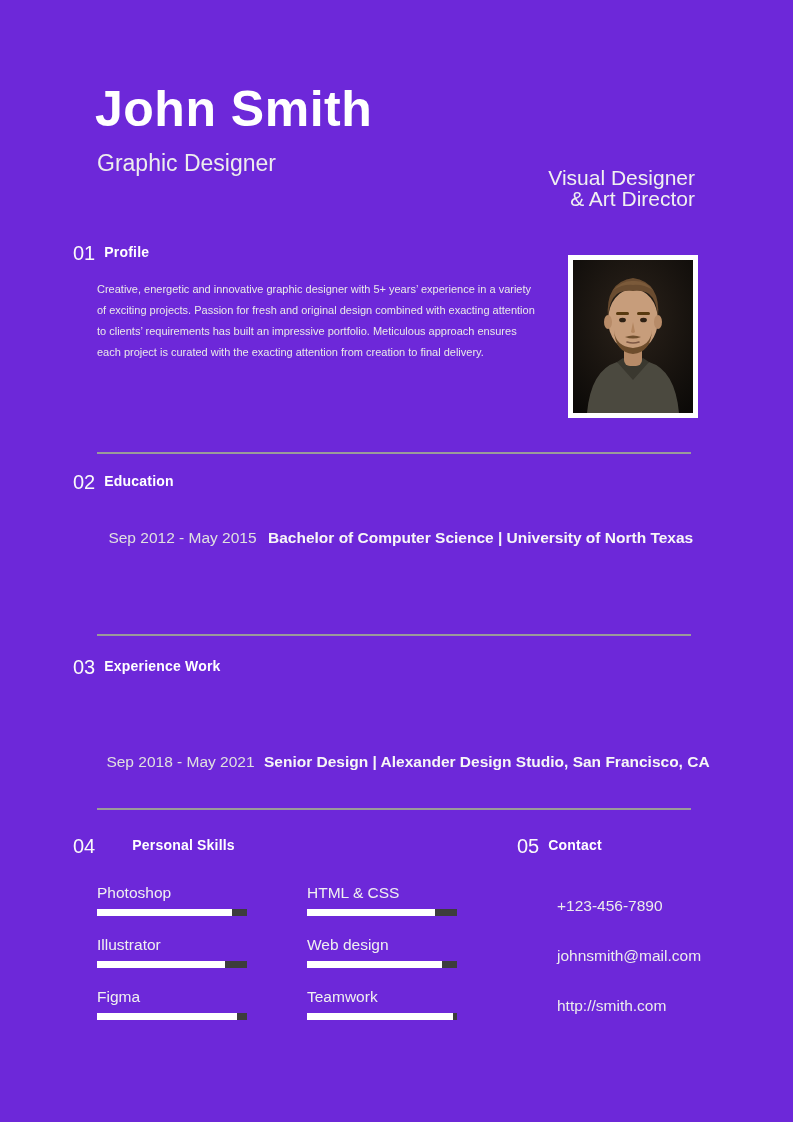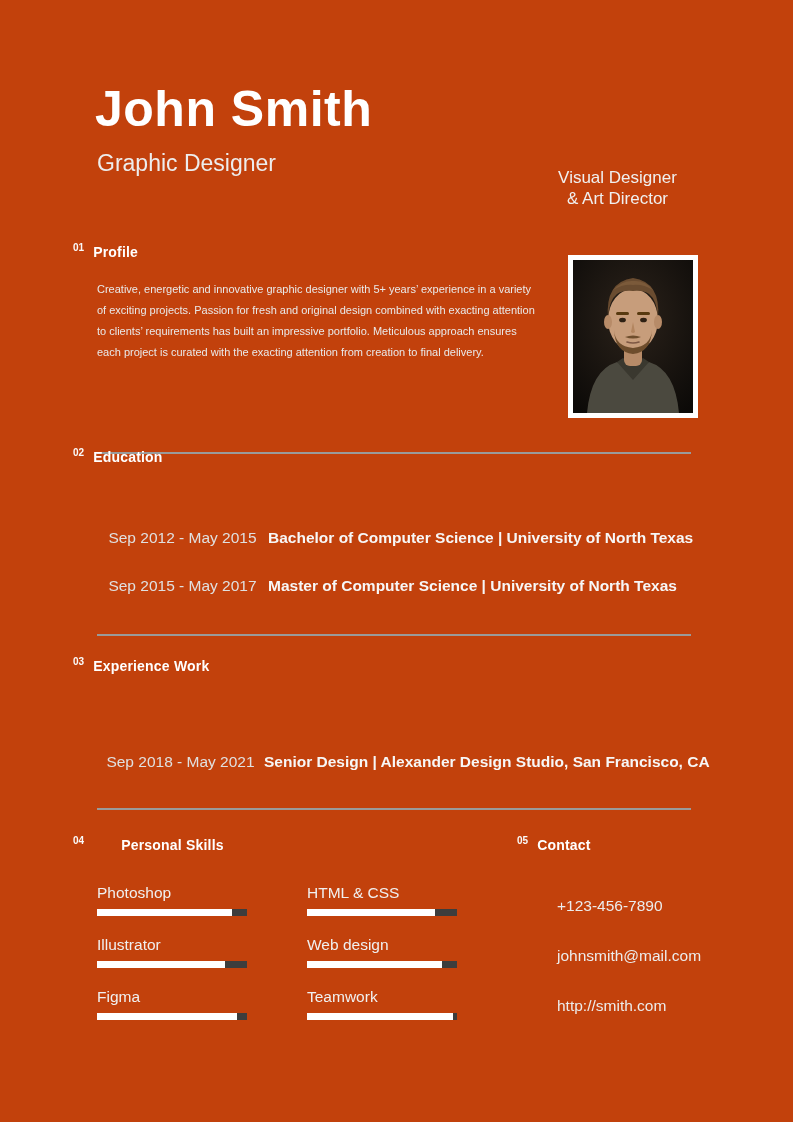--- a/index.html
+++ b/index.html
@@ -1,31 +1,31 @@
 <!DOCTYPE html>
 <html><head>
 <meta charset="utf-8">
 <style>
   * { margin:0; padding:0; box-sizing:border-box; }
   html,body { background:#151515; }
   .page {
     position:relative; width:793px; height:1122px; margin:0 auto;
-    background:#c2410c; overflow:hidden;
+    background:#6d28d9; overflow:hidden;
     font-family:"Liberation Sans", sans-serif; color:#e9e9e9;
   }
   .abs { position:absolute; }
 
   
   .name { left:95px; top:80px; font-size:50px; font-weight:700; color:#ffffff; letter-spacing:0.5px; }
   .role { left:97px; top:150px; font-size:23px; font-weight:400; color:#ededed; }
-  .tagline { left:540px; top:167px; width:155px; text-align:center; font-size:17px; line-height:21px; color:#f0f0f0; }
+  .tagline { left:540px; top:167px; width:155px; text-align:right; font-size:21px; line-height:21px; color:#f0f0f0; }
 
   
   .sec-heading { display:flex; align-items:flex-start; color:#ffffff; }
-  .sec-num { font-size:10px; font-weight:700; margin-right:9px; margin-top:-2px; color:#fafafa; }
+  .sec-num { font-size:20px; font-weight:400; margin-right:9px; margin-top:-2px; color:#fafafa; }
   .sec-title { font-size:14px; font-weight:700; letter-spacing:0.2px; }
 
   
   .profile-body { left:97px; top:279px; width:440px; font-size:11px; line-height:21px; color:#e9e9e9; }
 
   
   .photo-frame { left:568px; top:255px; width:130px; height:163px; background:#ffffff; padding:5px; }
   .photo-frame svg { display:block; width:120px; height:153px; }
 
   
@@ -98,31 +98,27 @@
 
       <path d="M41,70 Q42,92 60,94 Q78,92 79,70 Q78,86 60,88 Q42,86 41,70 Z" fill="#6e4d2c"></path>
       <path d="M52,77 Q60,74 68,77 Q60,80 52,77 Z" fill="#6e4d2c"></path>
 
       <path d="M54,82 Q60,84 66,82" stroke="#7d5743" stroke-width="1.6" fill="none" stroke-linecap="round"></path>
     </svg>
   </div>
 
   <hr class="abs divider" style="top:452px;">
 
-  <div class="abs sec-heading" style="left:73px; top:449px;">
+  <div class="abs sec-heading" style="left:73px; top:473px;">
     <span class="sec-num">02</span>
     <span class="sec-title">Education</span>
   </div>
   <div class="abs entry-row edu" style="top:529px;">
     <span class="entry-dates">Sep 2012 - May 2015</span>
     <span class="entry-detail">Bachelor of Computer Science | University of North Texas</span>
-  </div>
-  <div class="abs entry-row edu" style="top:577px;">
-    <span class="entry-dates">Sep 2015 - May 2017</span>
-    <span class="entry-detail">Master of Computer Science | University of North Texas</span>
   </div>
 
   <hr class="abs divider" style="top:634px;">
 
   <div class="abs sec-heading" style="left:73px; top:658px;">
     <span class="sec-num">03</span>
     <span class="sec-title">Experience Work</span>
   </div>
   <div class="abs entry-row exp" style="top:753px;">
     <span class="entry-dates">Sep 2018 - May 2021</span>

